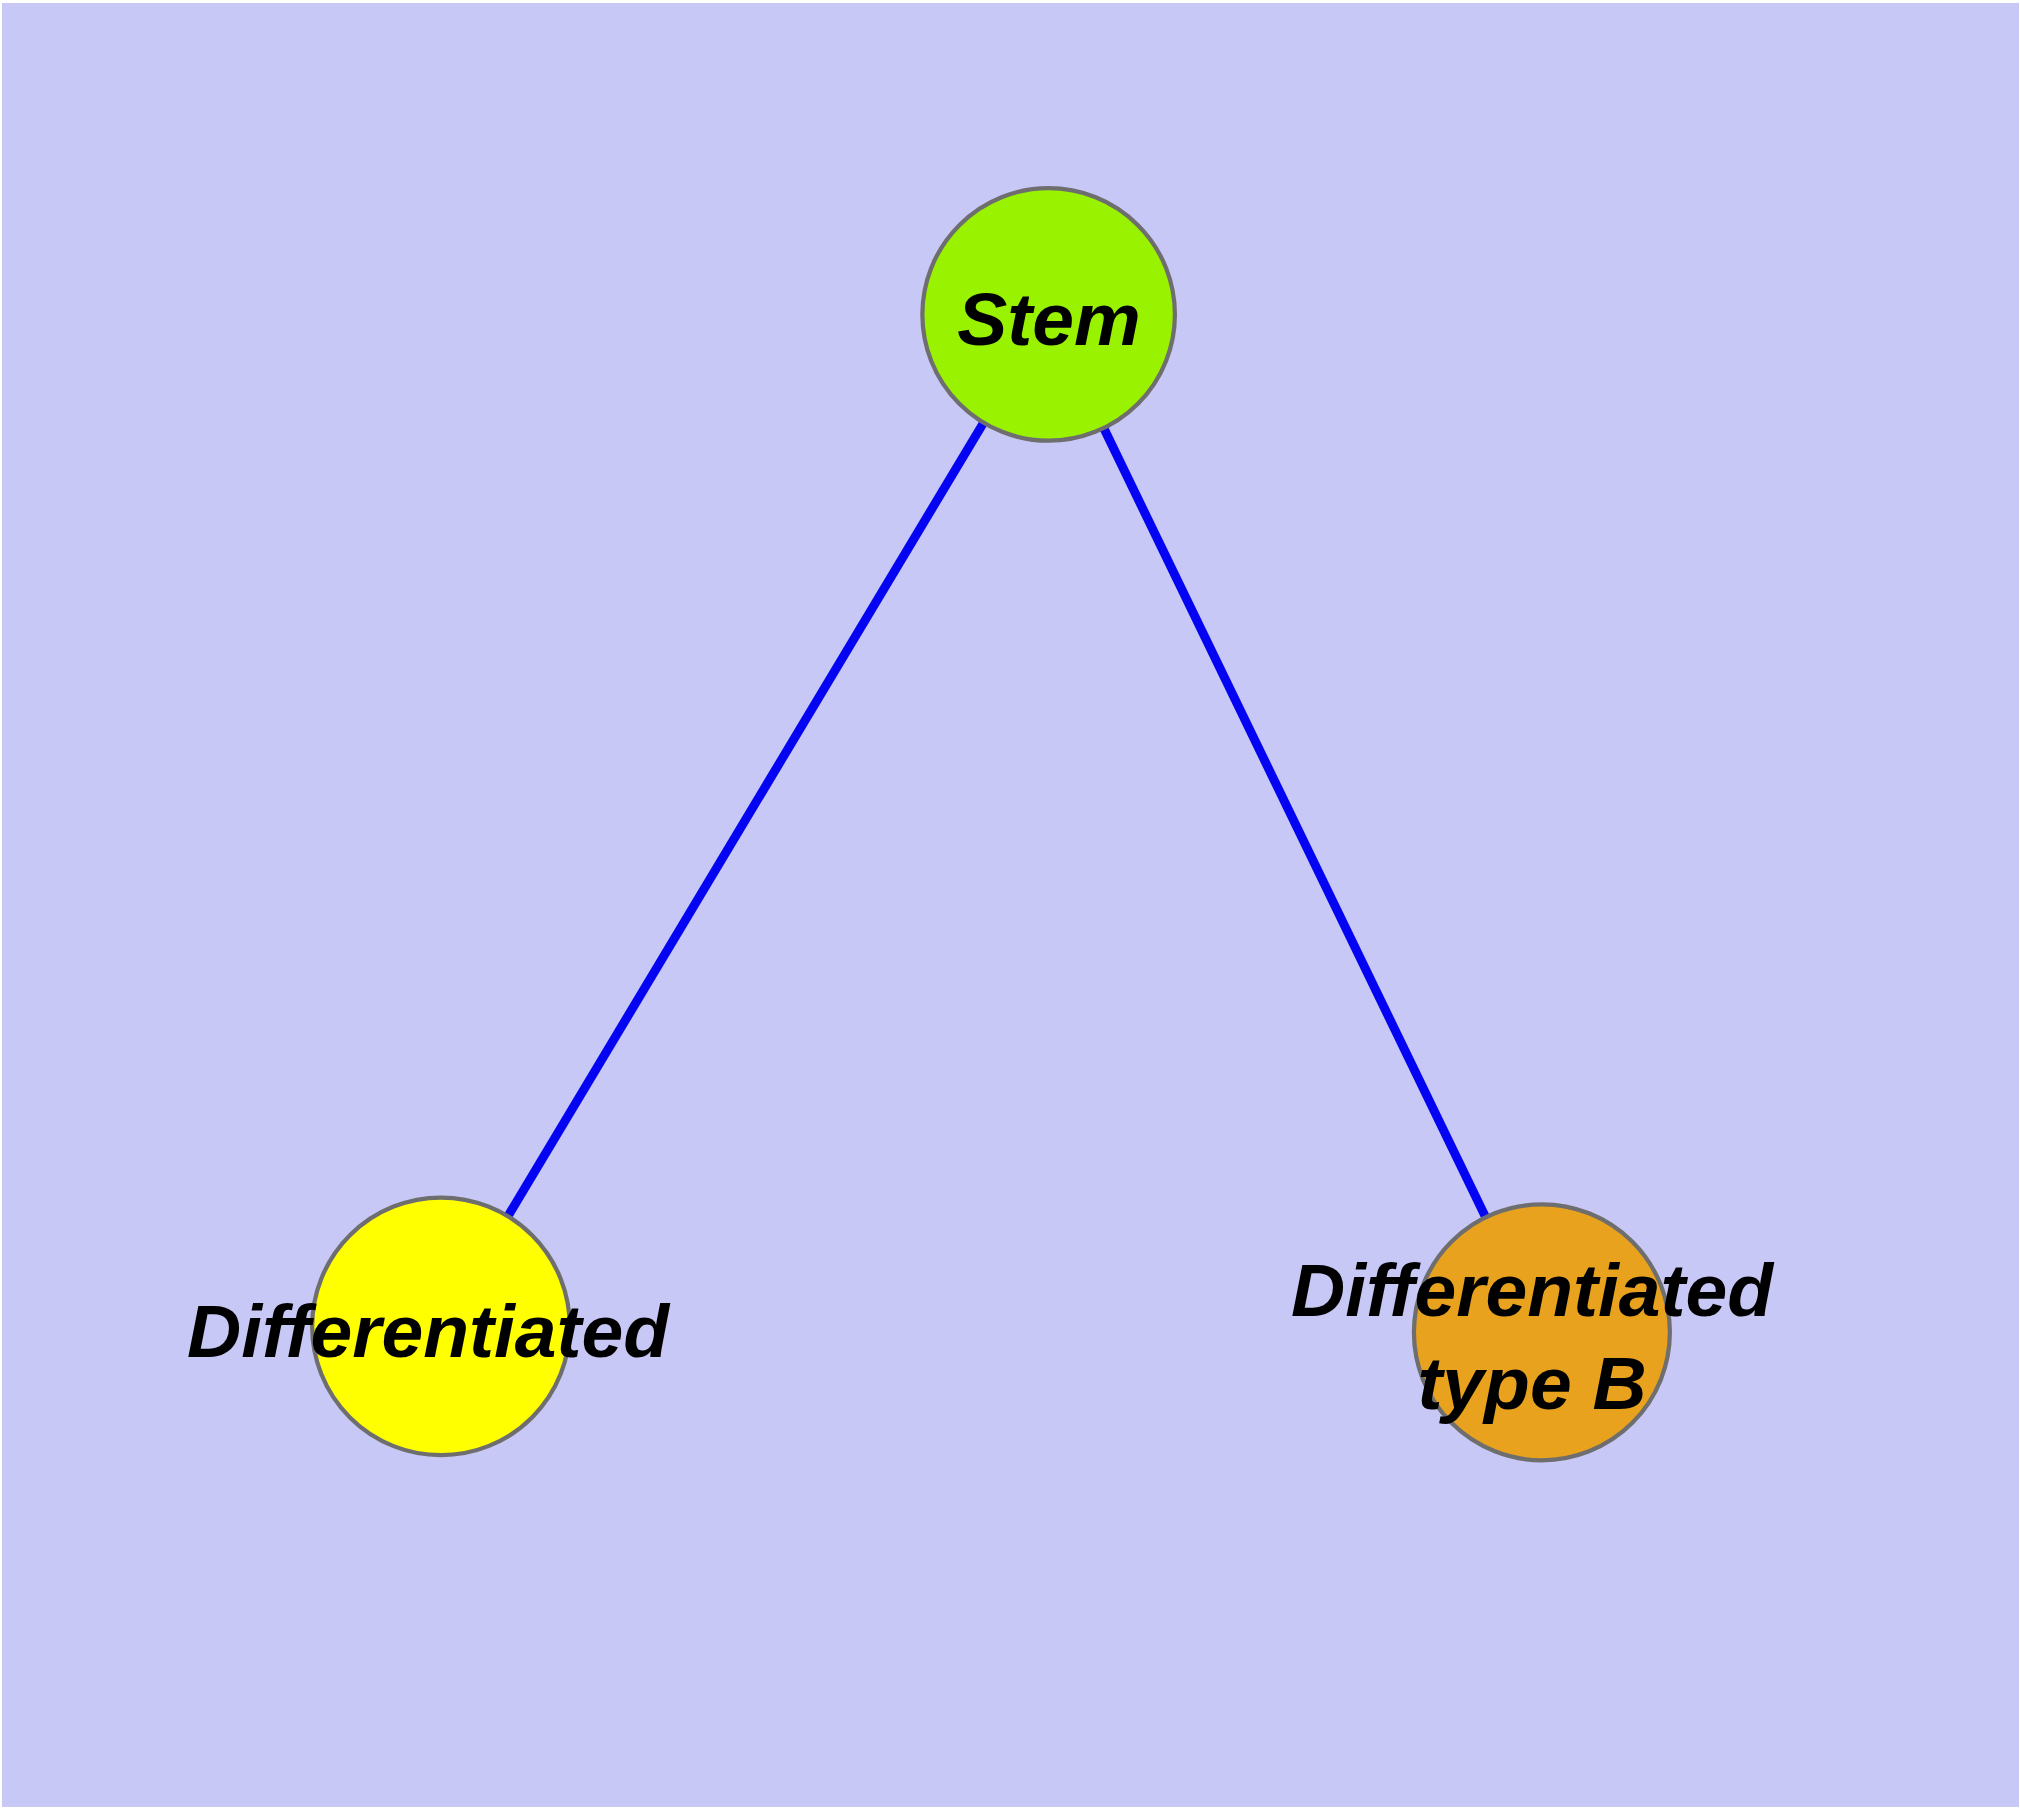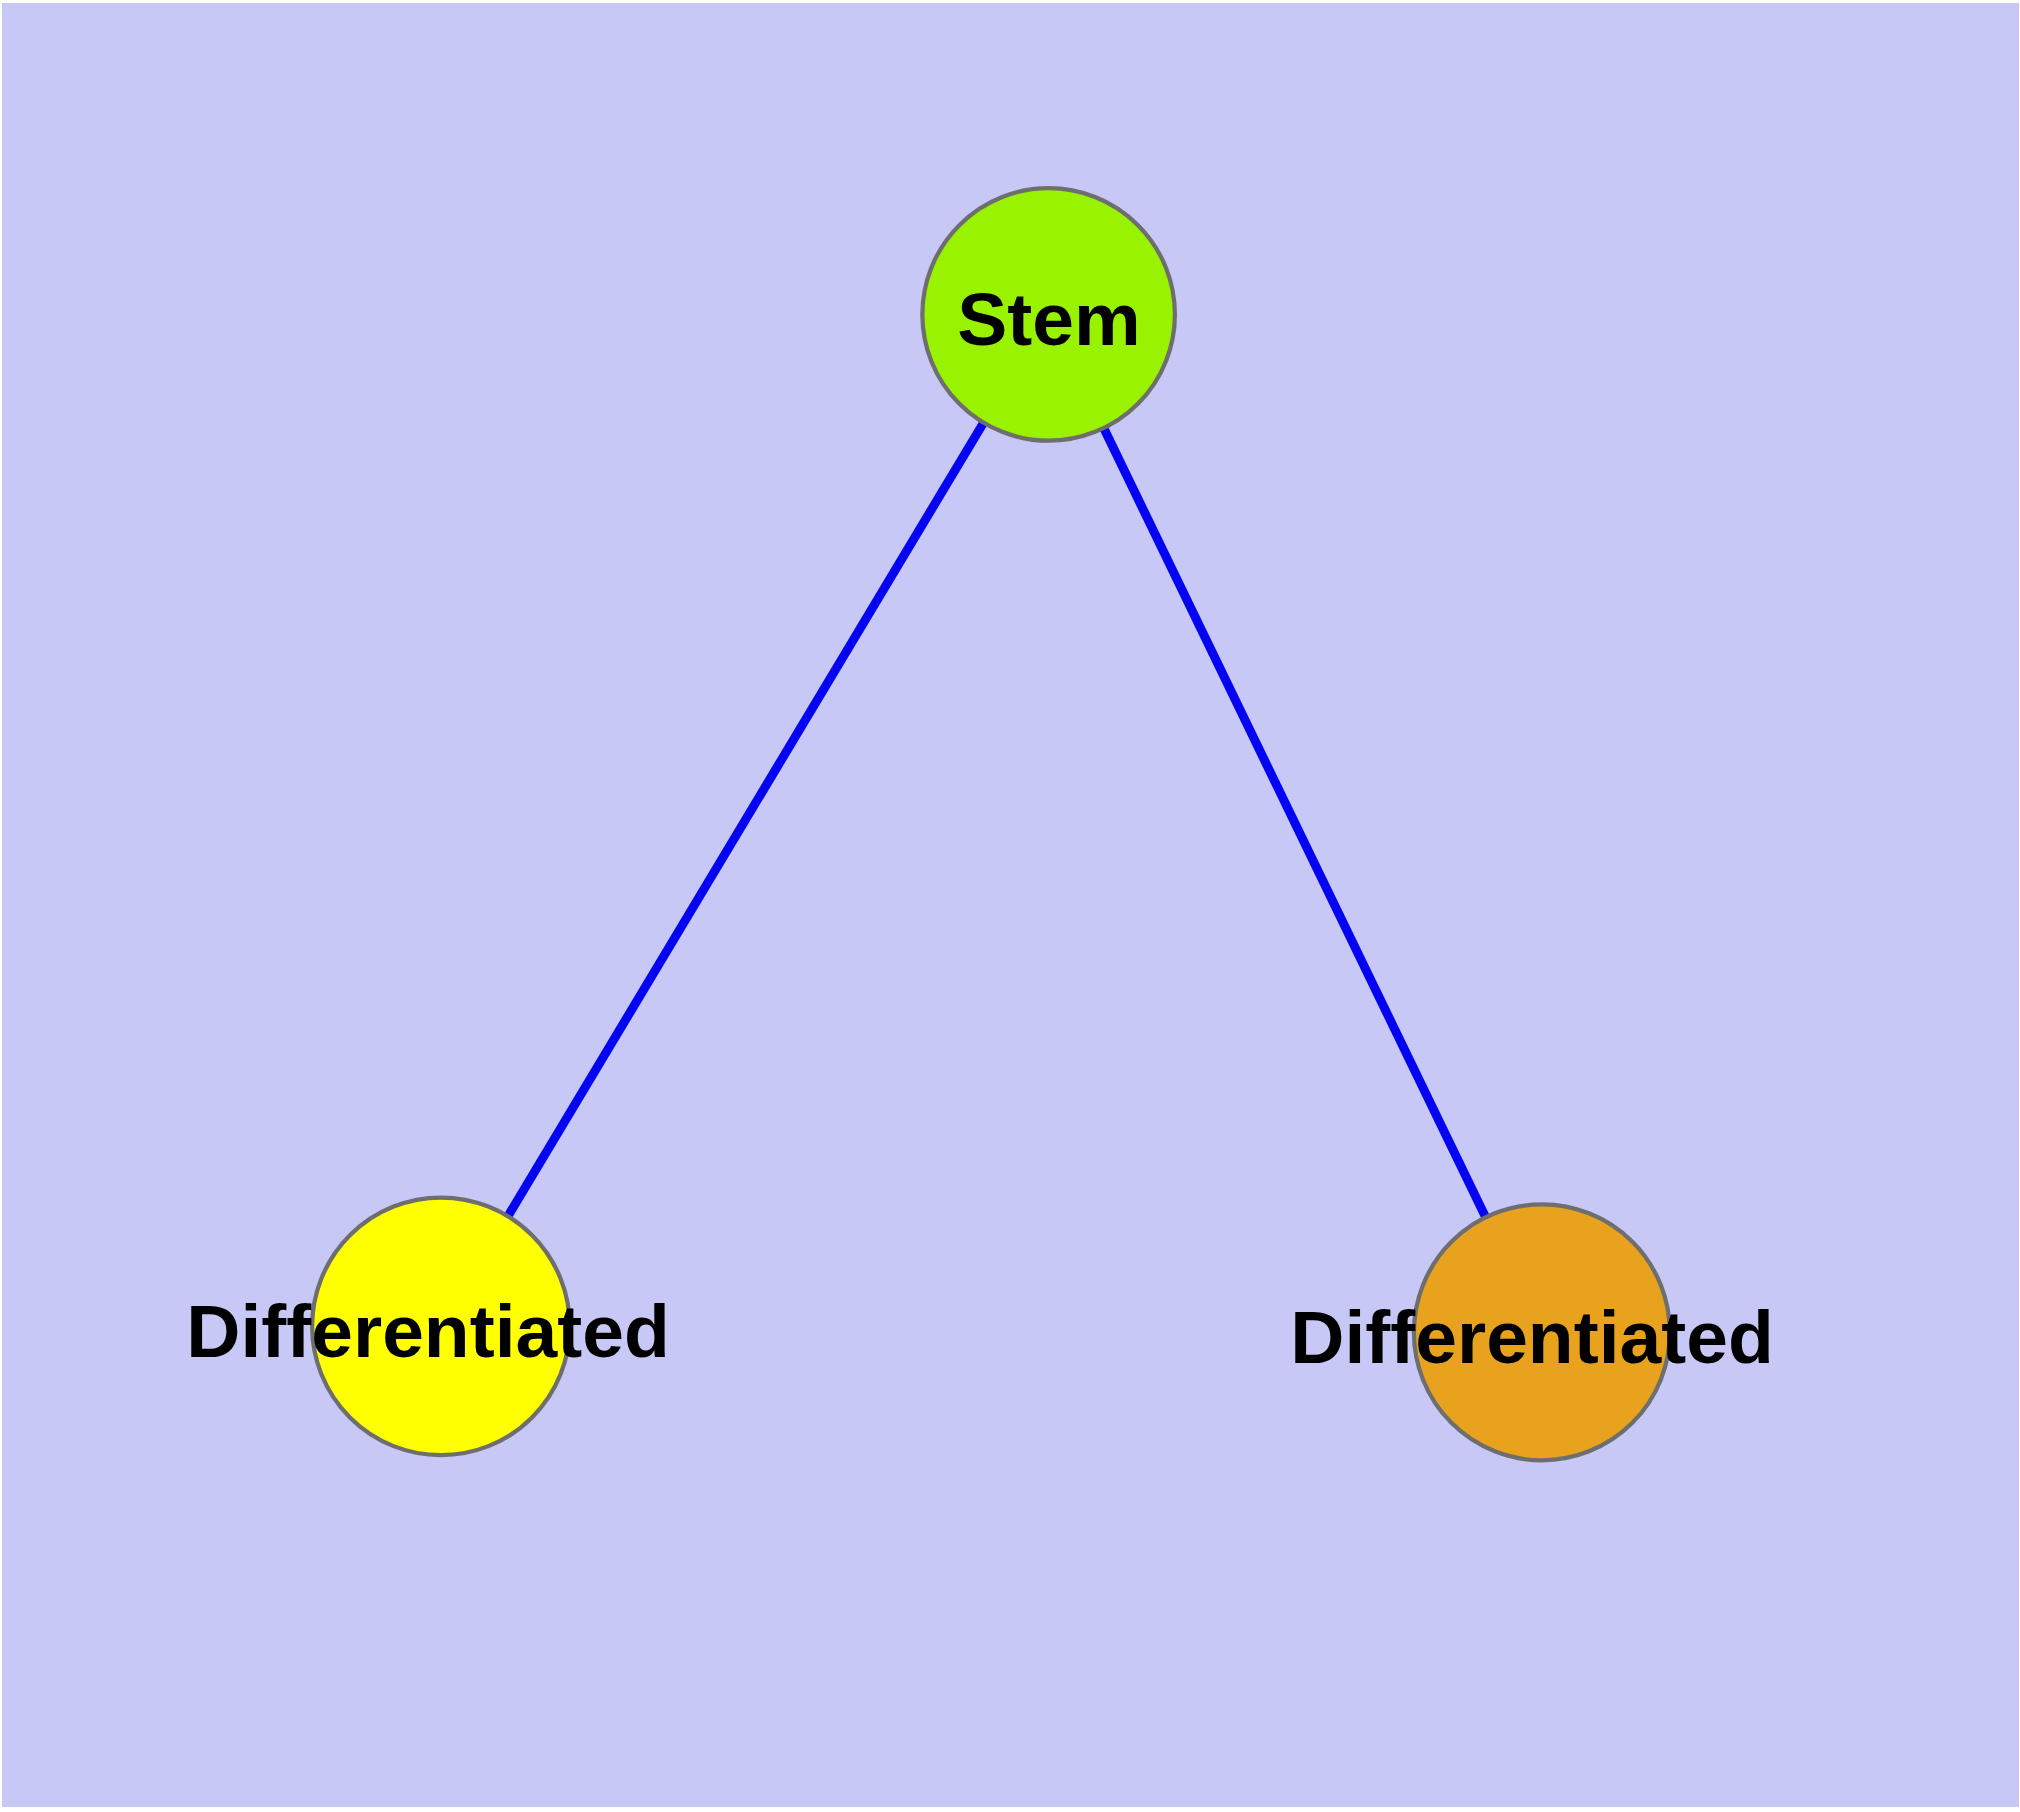--- a/index.html
+++ b/index.html
@@ -7,20 +7,21 @@
     padding: 0;
     background: #FFFFFF;
     font-family: "Liberation Sans", sans-serif;
   }
   .stage {
     position: relative;
     width: 2021px;
     height: 1812px;
     background: #FFFFFF;
     overflow: hidden;
+    font-style: italic;
   }
   
   .panel {
     position: absolute;
     left: 1.7px;
     top: 3.4px;
     right: 1.7px;
     bottom: 5.1px;
     background: #C8C8F6;
   }
@@ -78,16 +79,17 @@
   <div class="node-label" style="left:1049px; top:319px;">
     <span class="line">Stem</span>
   </div>
 
   <div class="node-label" style="left:428px; top:1331px;">
     <span class="line">Differentiated</span>
   </div>
 
   <div class="node-label" style="left:1532px; top:1337px;">
     <span class="line">Differentiated</span>
+    <span class="line">type B</span>
   </div>
 
 </div>
 
 
 </body></html>

